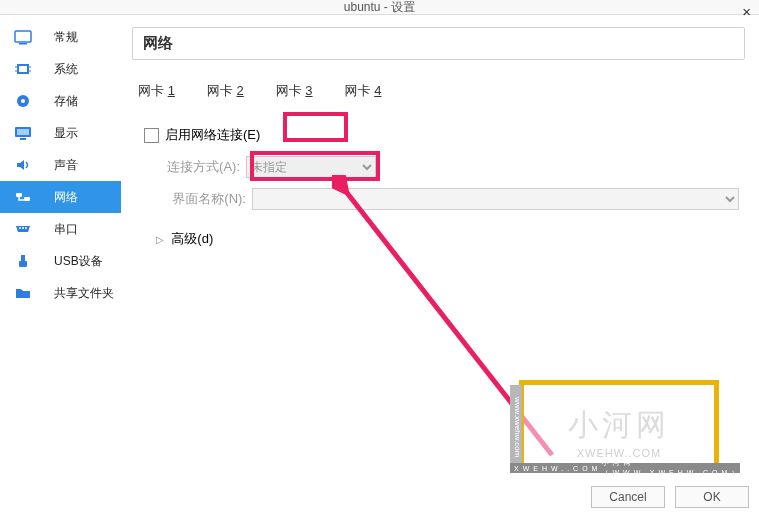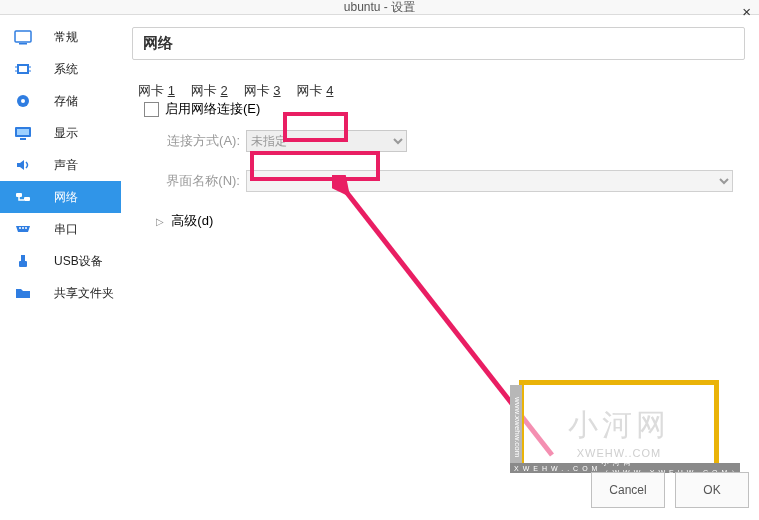--- a/index.html
+++ b/index.html
@@ -32,41 +32,41 @@
   .side-item.active { background: #3095e8; color: #fff; }
   .side-ico { width: 18px; height: 16px; display:flex; align-items:center; justify-content:center; }
   .side-ico svg { width:18px; height:16px; }
 
   .content { flex: 1; padding: 12px 14px 12px 10px; position: relative; }
   .panel-title {
     border: 1px solid #d0d0d0; border-radius: 2px; padding: 6px 10px;
     font-size: 15px; font-weight: bold; color: #333; background: #fff;
   }
 
-  .tabs { margin-top: 22px; display:flex; gap: 16px; font-size: 13px; padding-left: 6px; }
+  .tabs { margin-top: 22px; display:flex; gap: 32px; font-size: 13px; padding-left: 6px; }
   .tab { cursor: pointer; color: #333; }
   .tab u { text-decoration: underline; }
 
   .redbox1 {
     position:absolute; border:4px solid #e91e63; pointer-events:none;
     left: 161px; top: 97px; width: 65px; height: 30px;
   }
   .redbox2 {
     position:absolute; border:4px solid #e91e63; pointer-events:none;
     left: 128px; top: 136px; width: 130px; height: 30px;
   }
   .arrow-svg { position:absolute; left:210px; top:160px; pointer-events:none; }
 
-  .formrow { display:flex; align-items:center; gap:6px; font-size:13px; padding-left:12px; }
+  .formrow { display:flex; align-items:center; margin-top: 26px; gap:6px; font-size:13px; padding-left:12px; }
   .cb { width:15px; height:15px; border:1px solid #888; background:#fff; }
   .formrow.disabled { color:#9a9a9a; }
   .formrow .lbl { min-width: 78px; text-align:right; }
 
   select.combo {
-    height:22px; font-size:12px; width:161px; border:1px solid #c9c9c9; color:#999;
+    height:22px; font-size:12px; width:130px; border:1px solid #c9c9c9; color:#999;
   }
   select.iface { width: 487px; background:#f4f4f4; border:1px solid #d0d0d0; }
 
   .adv { margin-top:20px; margin-left:24px; font-size:13px; }
   .adv .tri { font-size:10px; color:#888; margin-right:4px; }
 
   .watermark {
     position:absolute; right:40px; bottom:40px; width:200px; height:90px;
     border:5px solid #eab308; background:rgba(255,255,255,.5);
     display:flex; align-items:center; justify-content:center;
@@ -74,21 +74,21 @@
   }
   .watermark .side { position:absolute; left:-14px; top:0; bottom:0; width:12px;
     background:#b7b7b7; color:#fff; font-size:8px; writing-mode:vertical-rl; text-align:center;
     padding-top:4px; letter-spacing:0;
   }
   .wm-sub { position:absolute; bottom:6px; font-size:11px; color:#cfcfcf; letter-spacing:1px;}
   .wm-strip { position:absolute; left:-14px; right:-26px; bottom:-8px; height:10px; background:#8a8a8a;
     color:#fff; font-size:7px; display:flex; justify-content:space-between; padding:0 4px; align-items:center;}
 
   .footer { position:absolute; right:10px; bottom:2px; display:flex; gap:10px; }
-  .btn { min-width:74px; height:36px; border:1px solid #c0c0c0; background:#fafafa;
+  .btn { min-width:74px; height:22px; border:1px solid #c0c0c0; background:#fafafa;
     font-size:12px; color:#555; display:flex; align-items:center; justify-content:center; cursor:pointer; }
 
 </style>
 </head>
 <body>
 
 <div class="topstrip"></div>
 
 <div class="titlebar">
   <span>ubuntu - 设置</span>
@@ -203,21 +203,21 @@
       <span>启用网络连接(E)</span>
     </div>
 
     <div class="formrow disabled" style="margin-top:12px; padding-left:30px;align-items:center;">
       <span class="lbl">连接方式(A):</span>
       <select class="combo">
         <option>未指定</option>
       </select>
     </div>
 
-    <div class="formrow disabled" style="margin-top:18px; padding-left:30px;">
+    <div class="formrow disabled" style="margin-top:10px; padding-left:30px;justify-content:center;">
       <span class="lbl">界面名称(N):</span>
       <select class="combo iface"><option></option></select>
     </div>
 
     <div class="adv">
       <span class="tri">▷</span>
       <span>高级(d)</span>
     </div>
 
     <div class="redbox1"></div>

